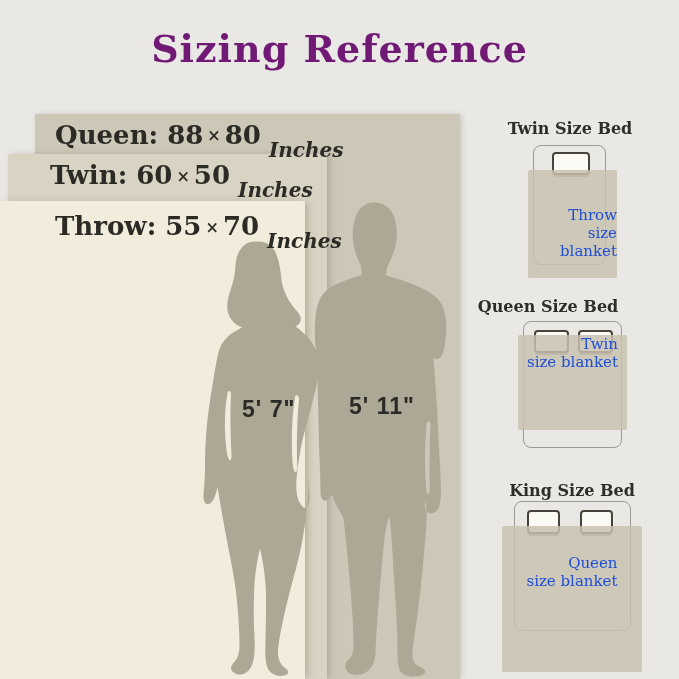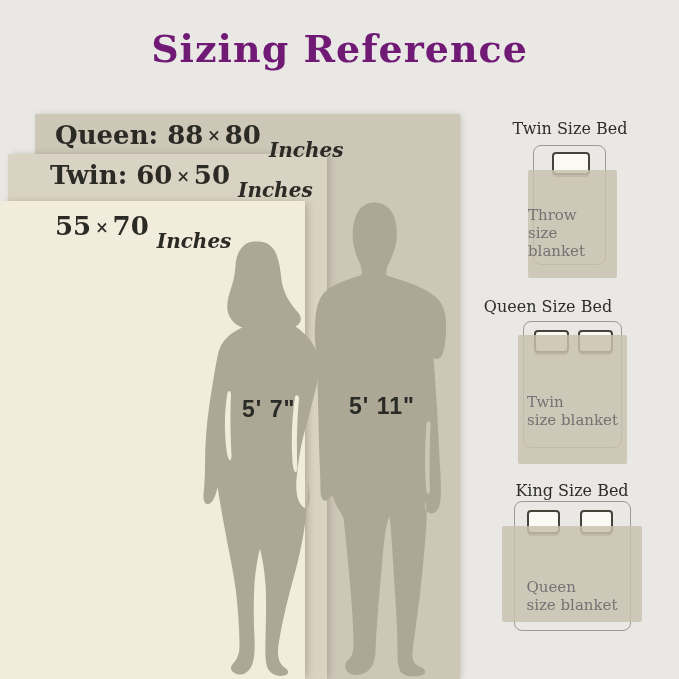--- a/index.html
+++ b/index.html
@@ -35,56 +35,56 @@
   .figures{position:absolute;left:180px;top:195px;z-index:4;}
   .height-label{
     position:absolute;z-index:5;font-family:"Liberation Sans",sans-serif;
     font-weight:700;font-size:23px;letter-spacing:1px;color:#2a2a26;white-space:nowrap;
   }
   .hl-woman{left:242px;top:396px;}
   .hl-man{left:349px;top:393px;}
   
   .bed-title{
     position:absolute;width:200px;text-align:center;font-size:16px;
-    color:#2e2d28;z-index:7;white-space:nowrap;
+    color:#2e2d28;z-index:7;white-space:nowrap;font-weight:bold;
   }
   .bed-frame{
     position:absolute;border:1.5px solid rgba(95,90,76,.55);
     border-radius:8px;background:transparent;z-index:7;box-sizing:border-box;
   }
   .pillow{
     position:absolute;background:#fbf9f3;border:2px solid #46433a;
     border-radius:4px;box-sizing:border-box;
     box-shadow:0 3px 0 -1px rgba(120,114,98,.70);
   }
   .blanket{
     position:absolute;background:rgba(200,193,176,.84);border-radius:2px;z-index:8;
     display:flex;align-items:center;justify-content:center;
   }
   .blanket-text{
-    text-align:left;color:#737373;font-size:15px;line-height:18px;
+    text-align:right;color:#1d4ed8;font-size:15px;line-height:18px;
   }
   .blanket-text span{display:block;}
   
   .t-title{left:470px;top:119px;}
   .t-frame{left:533px;top:145px;width:73px;height:120px;}
   .t-pillow{left:18px;top:6px;width:38px;height:23px;}
   .t-blanket{left:528px;top:170px;width:89px;height:108px;padding-top:36px;box-sizing:border-box;align-items:flex-start;}
   
   .q-title{left:448px;top:297px;}
   .q-frame{left:523px;top:321px;width:99px;height:127px;}
   .q-pillow1{left:10px;top:8px;width:35px;height:23px;}
   .q-pillow2{left:54px;top:8px;width:35px;height:23px;}
-  .q-blanket{left:518px;top:335px;width:109px;height:129px;padding-top:58px;box-sizing:border-box;align-items:flex-start;}
+  .q-blanket{left:518px;top:335px;width:109px;height:95px;box-sizing:border-box;align-items:flex-start;}
   
   .k-title{left:472px;top:481px;}
   .k-frame{left:514px;top:501px;width:117px;height:130px;}
   .k-pillow1{left:12px;top:8px;width:33px;height:24px;}
   .k-pillow2{left:65px;top:8px;width:33px;height:24px;}
-  .k-blanket{left:502px;top:526px;width:140px;height:96px;padding-top:52px;box-sizing:border-box;align-items:flex-start;}
+  .k-blanket{left:502px;top:526px;width:140px;height:146px;padding-top:28px;box-sizing:border-box;align-items:flex-start;}
 </style>
 </head>
 <body>
 
 <div class="stage">
 
   <h1 class="page-title">Sizing Reference</h1>
 
   <div class="band band-queen"></div>
   <div class="band band-twin"></div>
@@ -98,20 +98,21 @@
     <span class="bl-unit">Inches</span>
   </div>
   <div class="band-label label-twin">
     <span class="bl-name">Twin:</span>
     <span class="bl-dim">60</span>
     <span class="bl-x">×</span>
     <span class="bl-dim">50</span>
     <span class="bl-unit">Inches</span>
   </div>
   <div class="band-label label-throw">
+    <span class="bl-name">Throw:</span>
     <span class="bl-dim">55</span>
     <span class="bl-x">×</span>
     <span class="bl-dim">70</span>
     <span class="bl-unit">Inches</span>
   </div>
 
   <svg class="figures" width="290" height="484" viewBox="180 195 290 484" xmlns="http://www.w3.org/2000/svg">
     <g fill="#ada896" fill-rule="evenodd">
       <path d="
         M258.5,241.5

